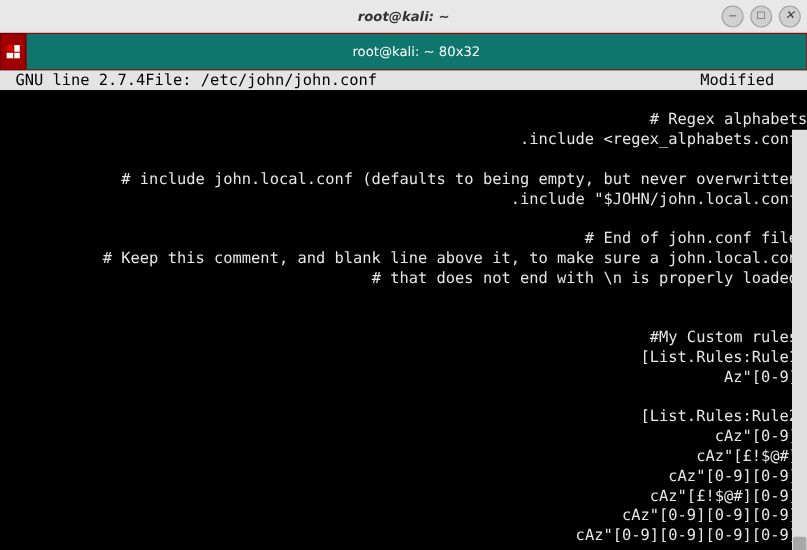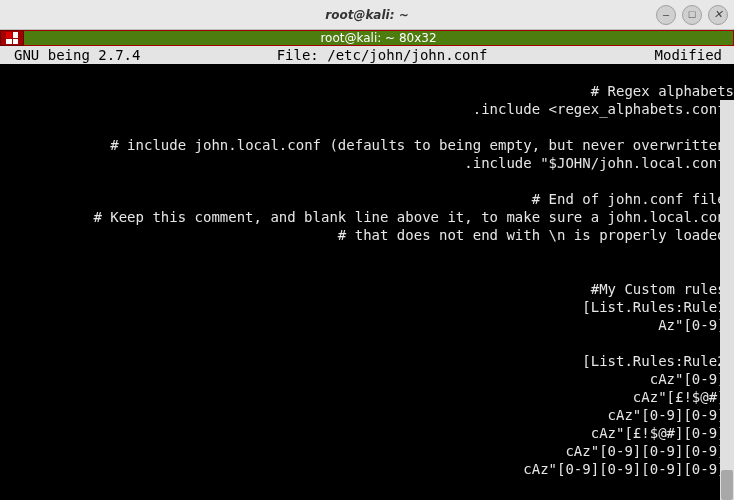--- a/index.html
+++ b/index.html
@@ -43,22 +43,22 @@
       border: 1px solid #a0a0a0;
       display: flex;
       align-items: center;
       justify-content: center;
       font-size: 11px;
       color: #444;
       font-family: sans-serif;
       line-height: 1;
     }
     .tabbar {
-      height: 16px;
-      background: #4d7c0f;
+      height: 34px;
+      background: #0f766e;
       display: flex;
       align-items: stretch;
     }
     .tab-icon {
       width: 24px;
       background: #a00000;
       border: 1px solid #700000;
       display: flex;
       align-items: center;
       justify-content: center;
@@ -91,22 +91,22 @@
       height: 18px;
       background: #e4e4e4;
       color: #000;
       display: flex;
       font-family: "DejaVu Sans Mono", monospace;
       font-size: 14px;
       line-height: 18px;
       white-space: pre;
     }
     .editor-header .left { padding-left: 14px; flex: 0 0 auto; }
-    .editor-header .center { flex: 1; text-align: center; }
-    .editor-header .right { padding-right: 12px; flex: 0 0 auto; margin-left: 31px; }
+    .editor-header .center { flex: 1; }
+    .editor-header .right { padding-right: 30px; flex: 0 0 auto; margin-left: 31px; }
     .editor-body {
       background: #000;
       color: #e6e6e6;
       padding: 0 0 0 0;
       white-space: pre;
       line-height: 18px;
       font-size: 14px;
       text-align: right;
     }
     .scrollbar-track {
@@ -151,21 +151,21 @@
         <span></span>
     </div>
   </div>
   <div class="tab-label">
     <span>root@kali: ~ 80x32</span>
   </div>
 </div>
 
 <div class="content-wrap">
   <div class="editor-header">
-    <div class="left">GNU being 2.7.4</div>
+    <div class="left">GNU line 2.7.4</div>
     <div class="center">File: /etc/john/john.conf</div>
     <div class="right">Modified</div>
   </div>
   <div class="editor-body" id="editor-body">
 # Regex alphabets
 .include &lt;regex_alphabets.conf&gt;
 
 # include john.local.conf (defaults to being empty, but never overwritten)
 .include "$JOHN/john.local.conf"
 

